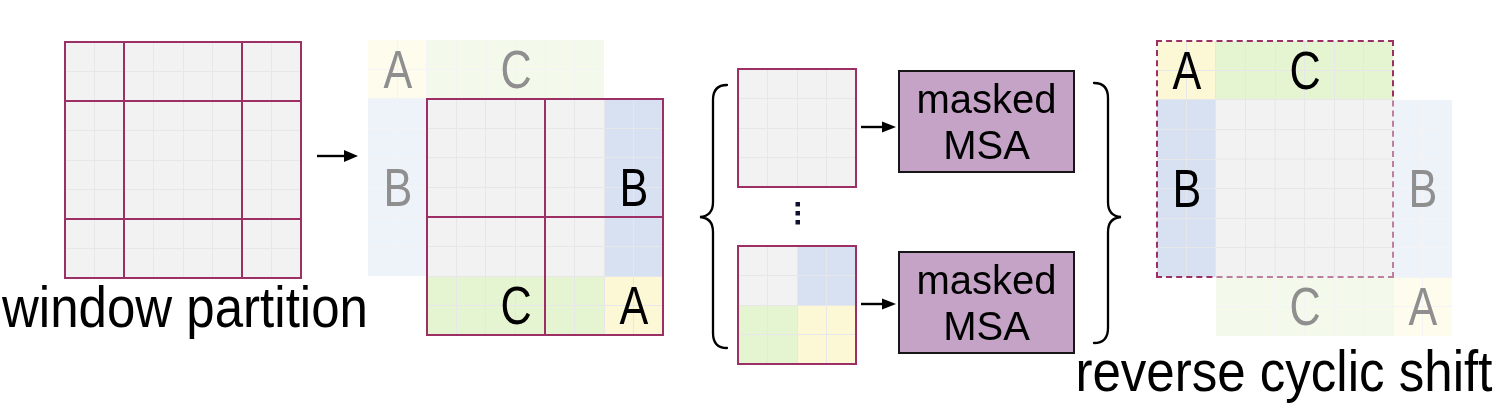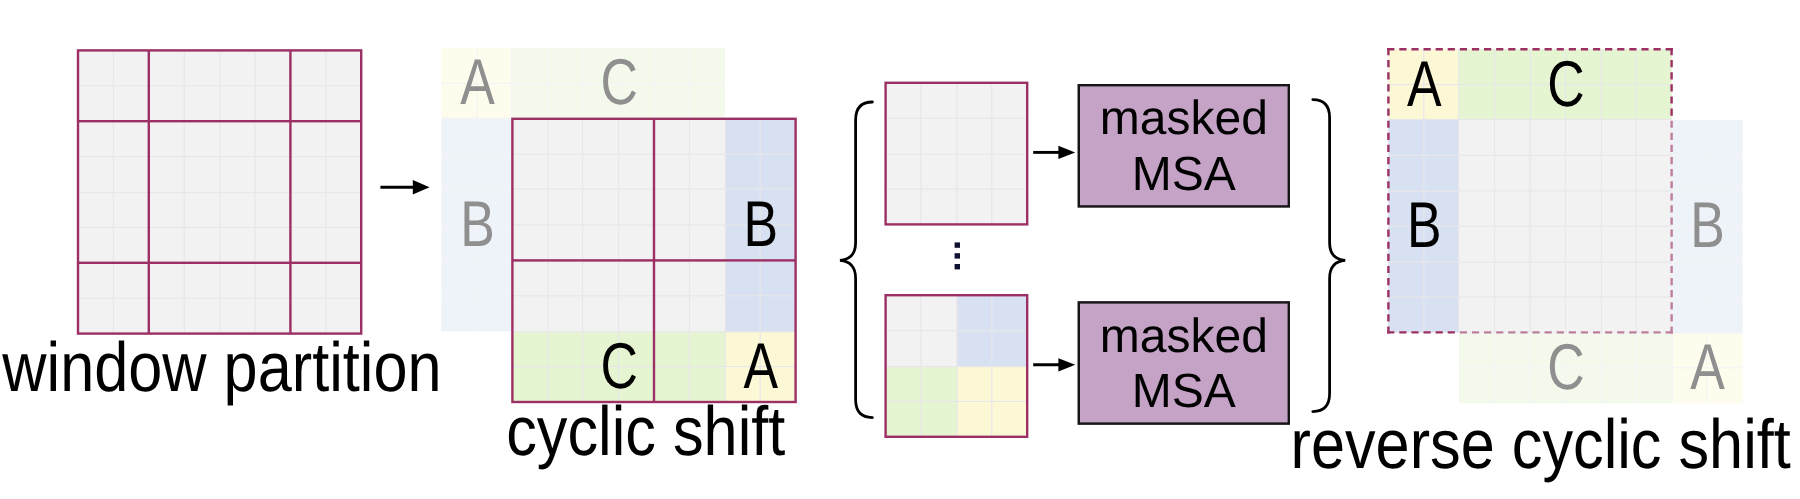--- a/index.html
+++ b/index.html
@@ -478,20 +478,17 @@
     <span>MSA</span>
   </div>
   <div class="msa" style="left:898px;top:251px;">
     <span>masked</span>
     <span>MSA</span>
   </div>
 
   <div class="caption" style="left:-65px;top:278px;">
     <span>window partition</span>
   </div>
-  <div class="caption" style="left:288px;top:331px;">
-    <span>cyclic shift</span>
-  </div>
   <div class="caption" style="left:1034px;top:342px;">
     <span>reverse cyclic shift</span>
   </div>
 
 </div>
 
 </body></html>

